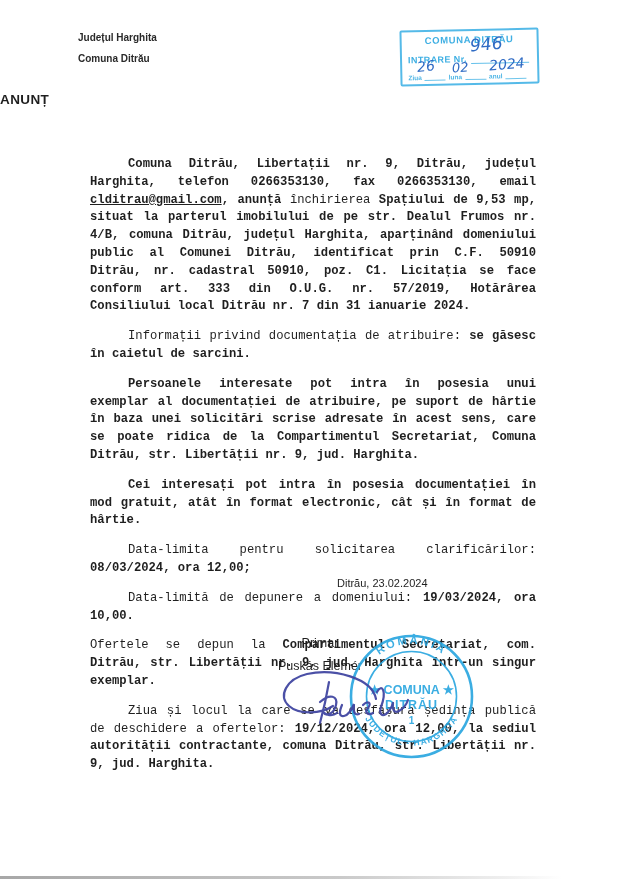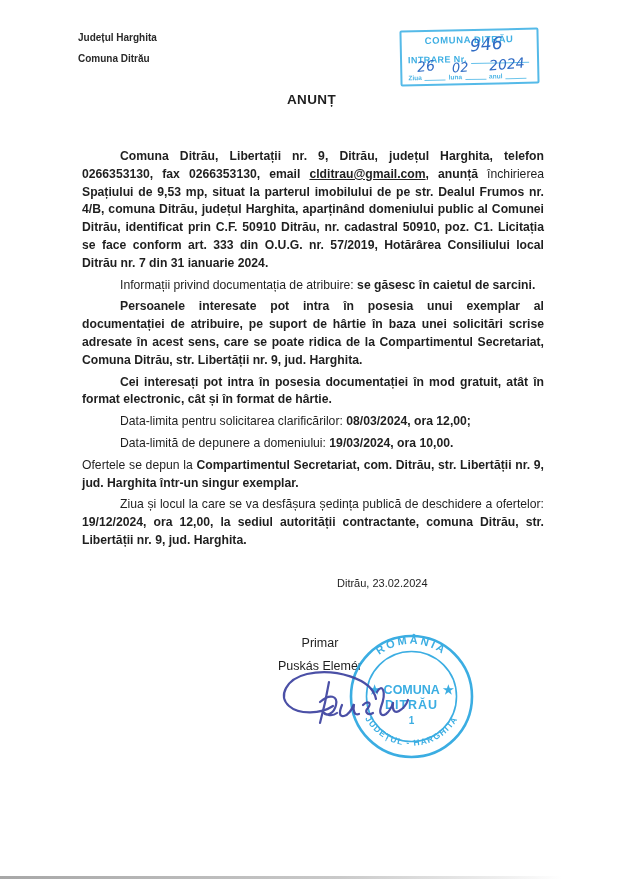--- a/index.html
+++ b/index.html
@@ -55,31 +55,31 @@
     pointer-events: none;
   }
   .hw-946  { left: 470px; top: 34px; font-size: 17px; transform: rotate(-5deg); }
   .hw-26   { left: 417px; top: 58px; font-size: 14px; transform: rotate(-6deg); }
   .hw-02   { left: 452px; top: 60px; font-size: 13px; transform: rotate(-4deg); }
   .hw-2024 { left: 489px; top: 56px; font-size: 14px; transform: rotate(-5deg); }
 
   
   .title {
     position: absolute; top: 92px; left: 0; width: 623px;
-    text-align: center; font-weight: bold; font-size: 13.5px;
+    font-weight: bold; font-size: 13.5px;
     letter-spacing: 0.4px;
   }
 
   
   .bodytext {
     position: absolute; left: 78px; top: 144px; width: 470px;
     font-size: 12.2px; line-height: 17.8px;
     text-align: justify;
   }
-  .para { margin: 4px; text-indent: 38px; }
+  .para { margin: 12px; text-indent: 38px; font-family: Liberation Mono, monospace; }
   .para.noindent { text-indent: 0; }
   .b { font-weight: bold; }
   .u { text-decoration: underline; }
   .link { color: inherit; }
 
   .dateline {
     position: absolute; left: 337px; top: 577px;
     font-size: 11px;
   }
 

